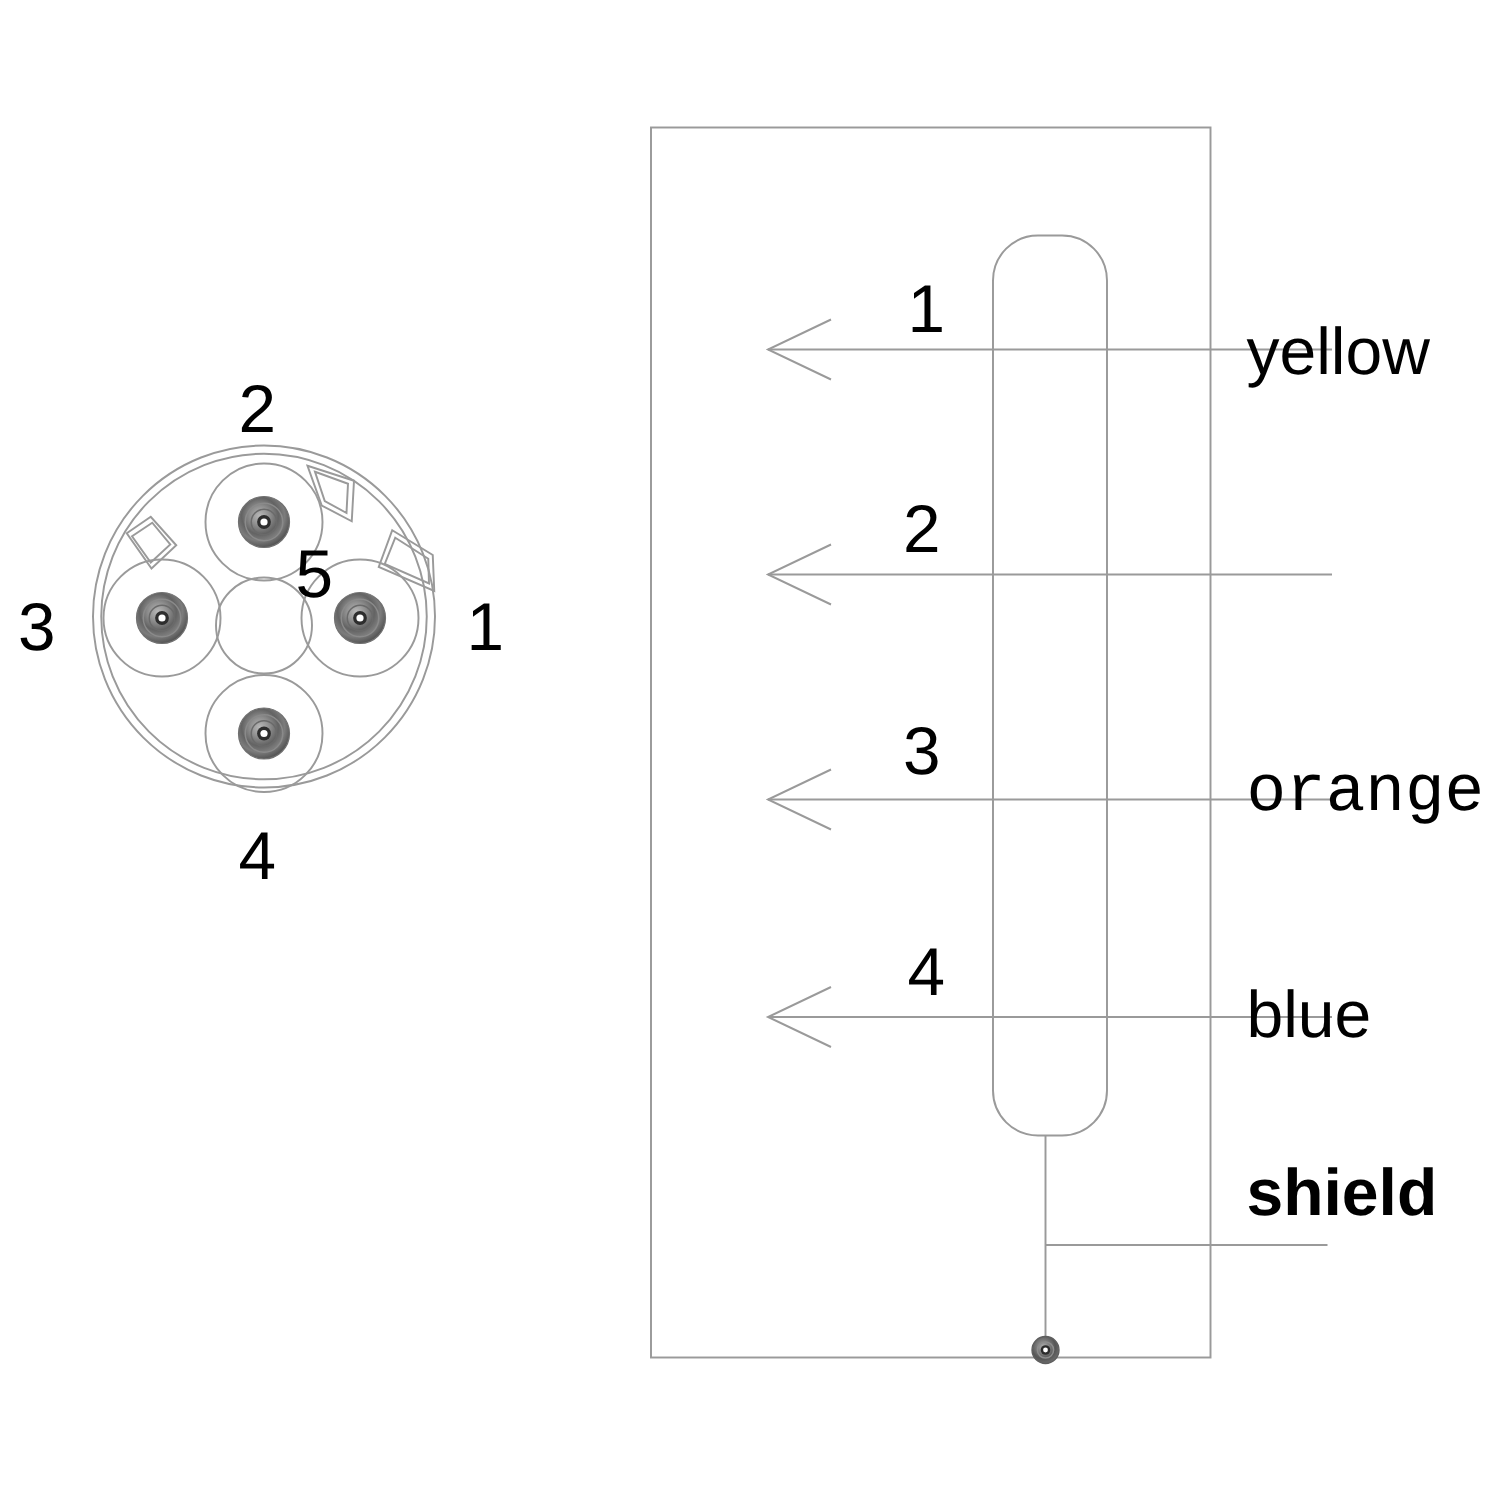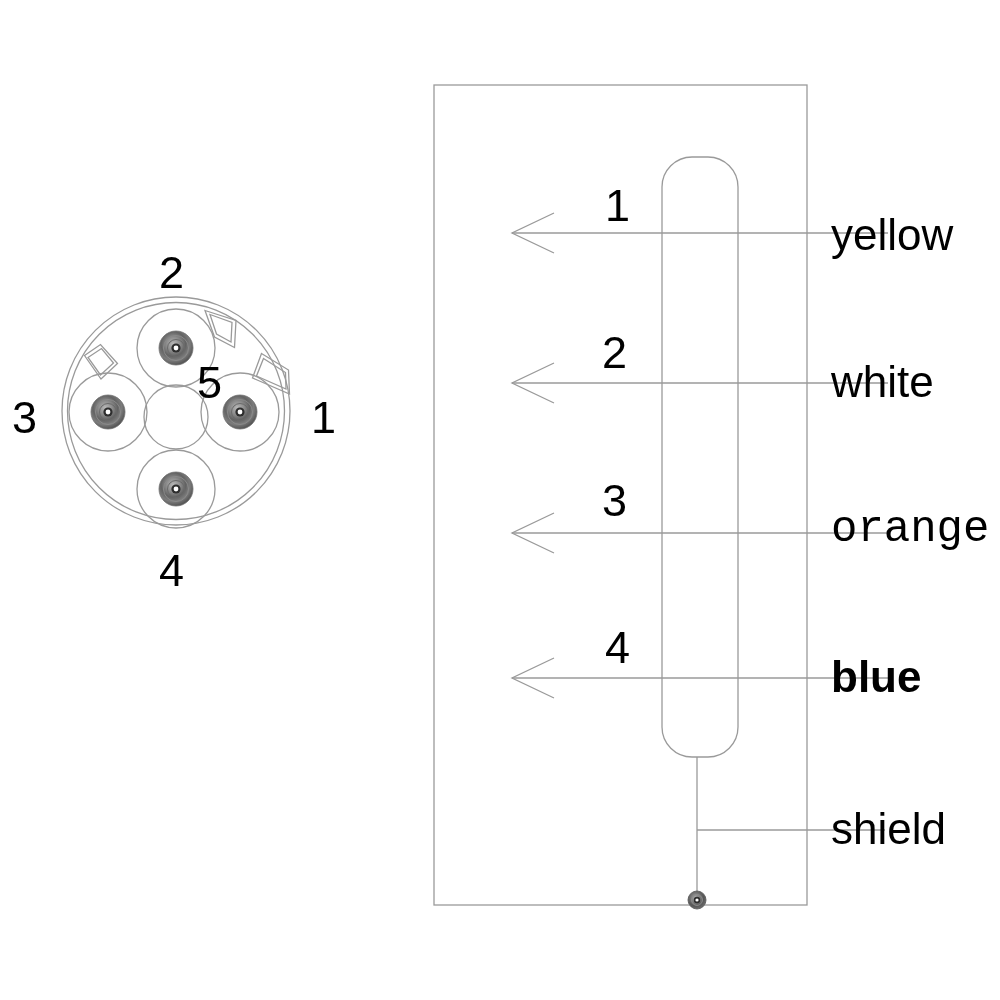--- a/index.html
+++ b/index.html
@@ -185,21 +185,20 @@
   <div class="num-label" style="left:605px; top:183px;">1</div>
 
   <div class="num-label" style="left:602px; top:330px;">2</div>
 
   <div class="num-label" style="left:602px; top:478px;">3</div>
 
   <div class="num-label" style="left:605px; top:625px;">4</div>
 
   <div class="color-label" style="left:831px; top:181px;">yellow</div>
 
-  <div class="color-label" style="left:831px; top:328px;">white</div>
 
   <div class="color-label" style="left:831px; top:475px;font-family:Liberation Mono, monospace;">orange</div>
 
-  <div class="color-label" style="left:831px; top:623px;font-weight:bold;">blue</div>
-
-  <div class="color-label" style="left:831px; top:775px;">shield</div>
+  <div class="color-label" style="left:831px; top:623px;">blue</div>
+
+  <div class="color-label" style="left:831px; top:742px;font-weight:bold;">shield</div>
 
 </div>
 
 </body></html>

